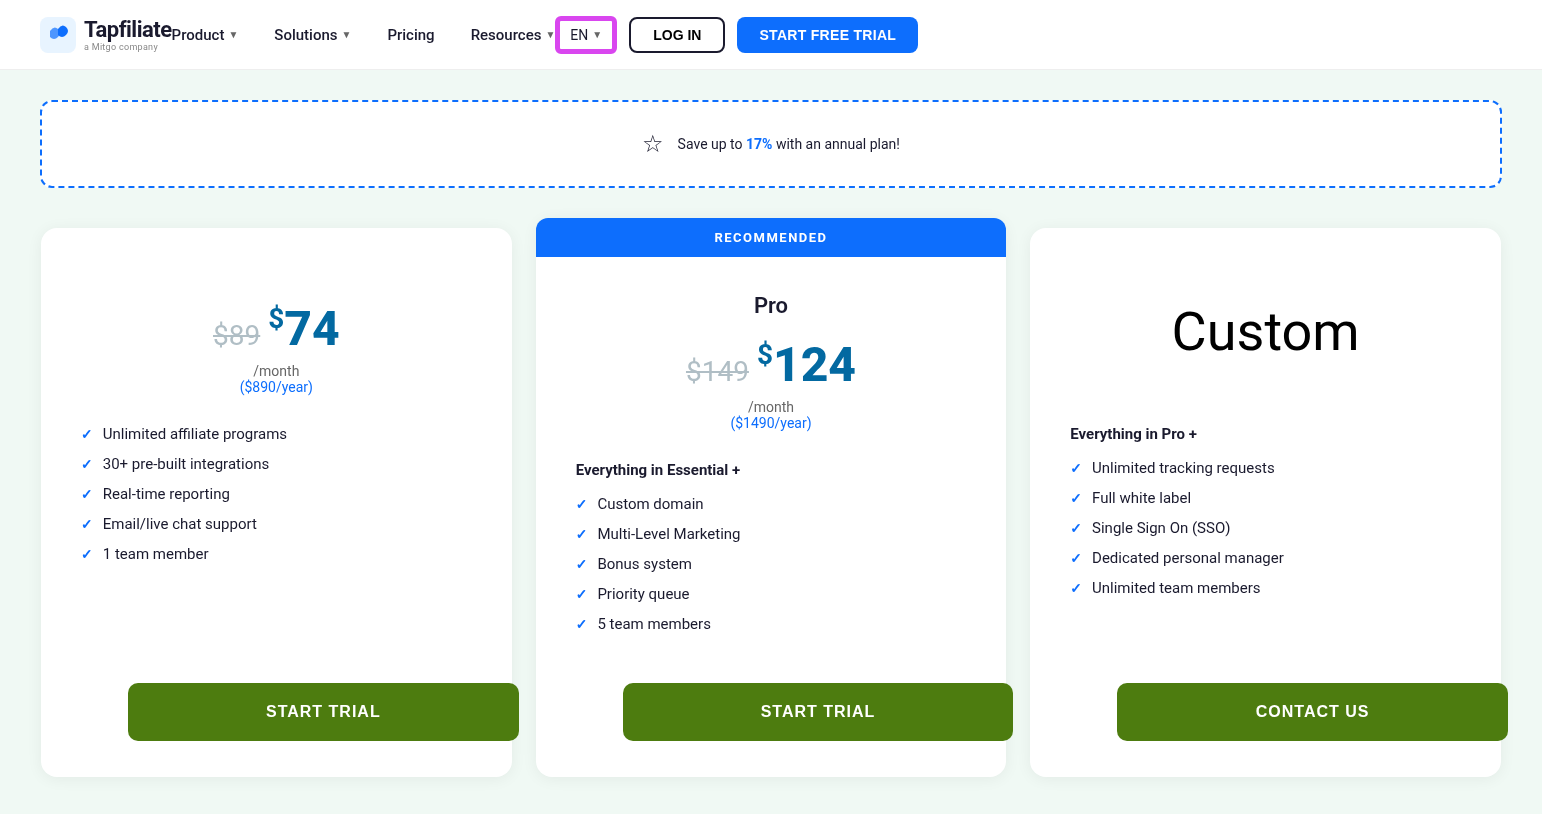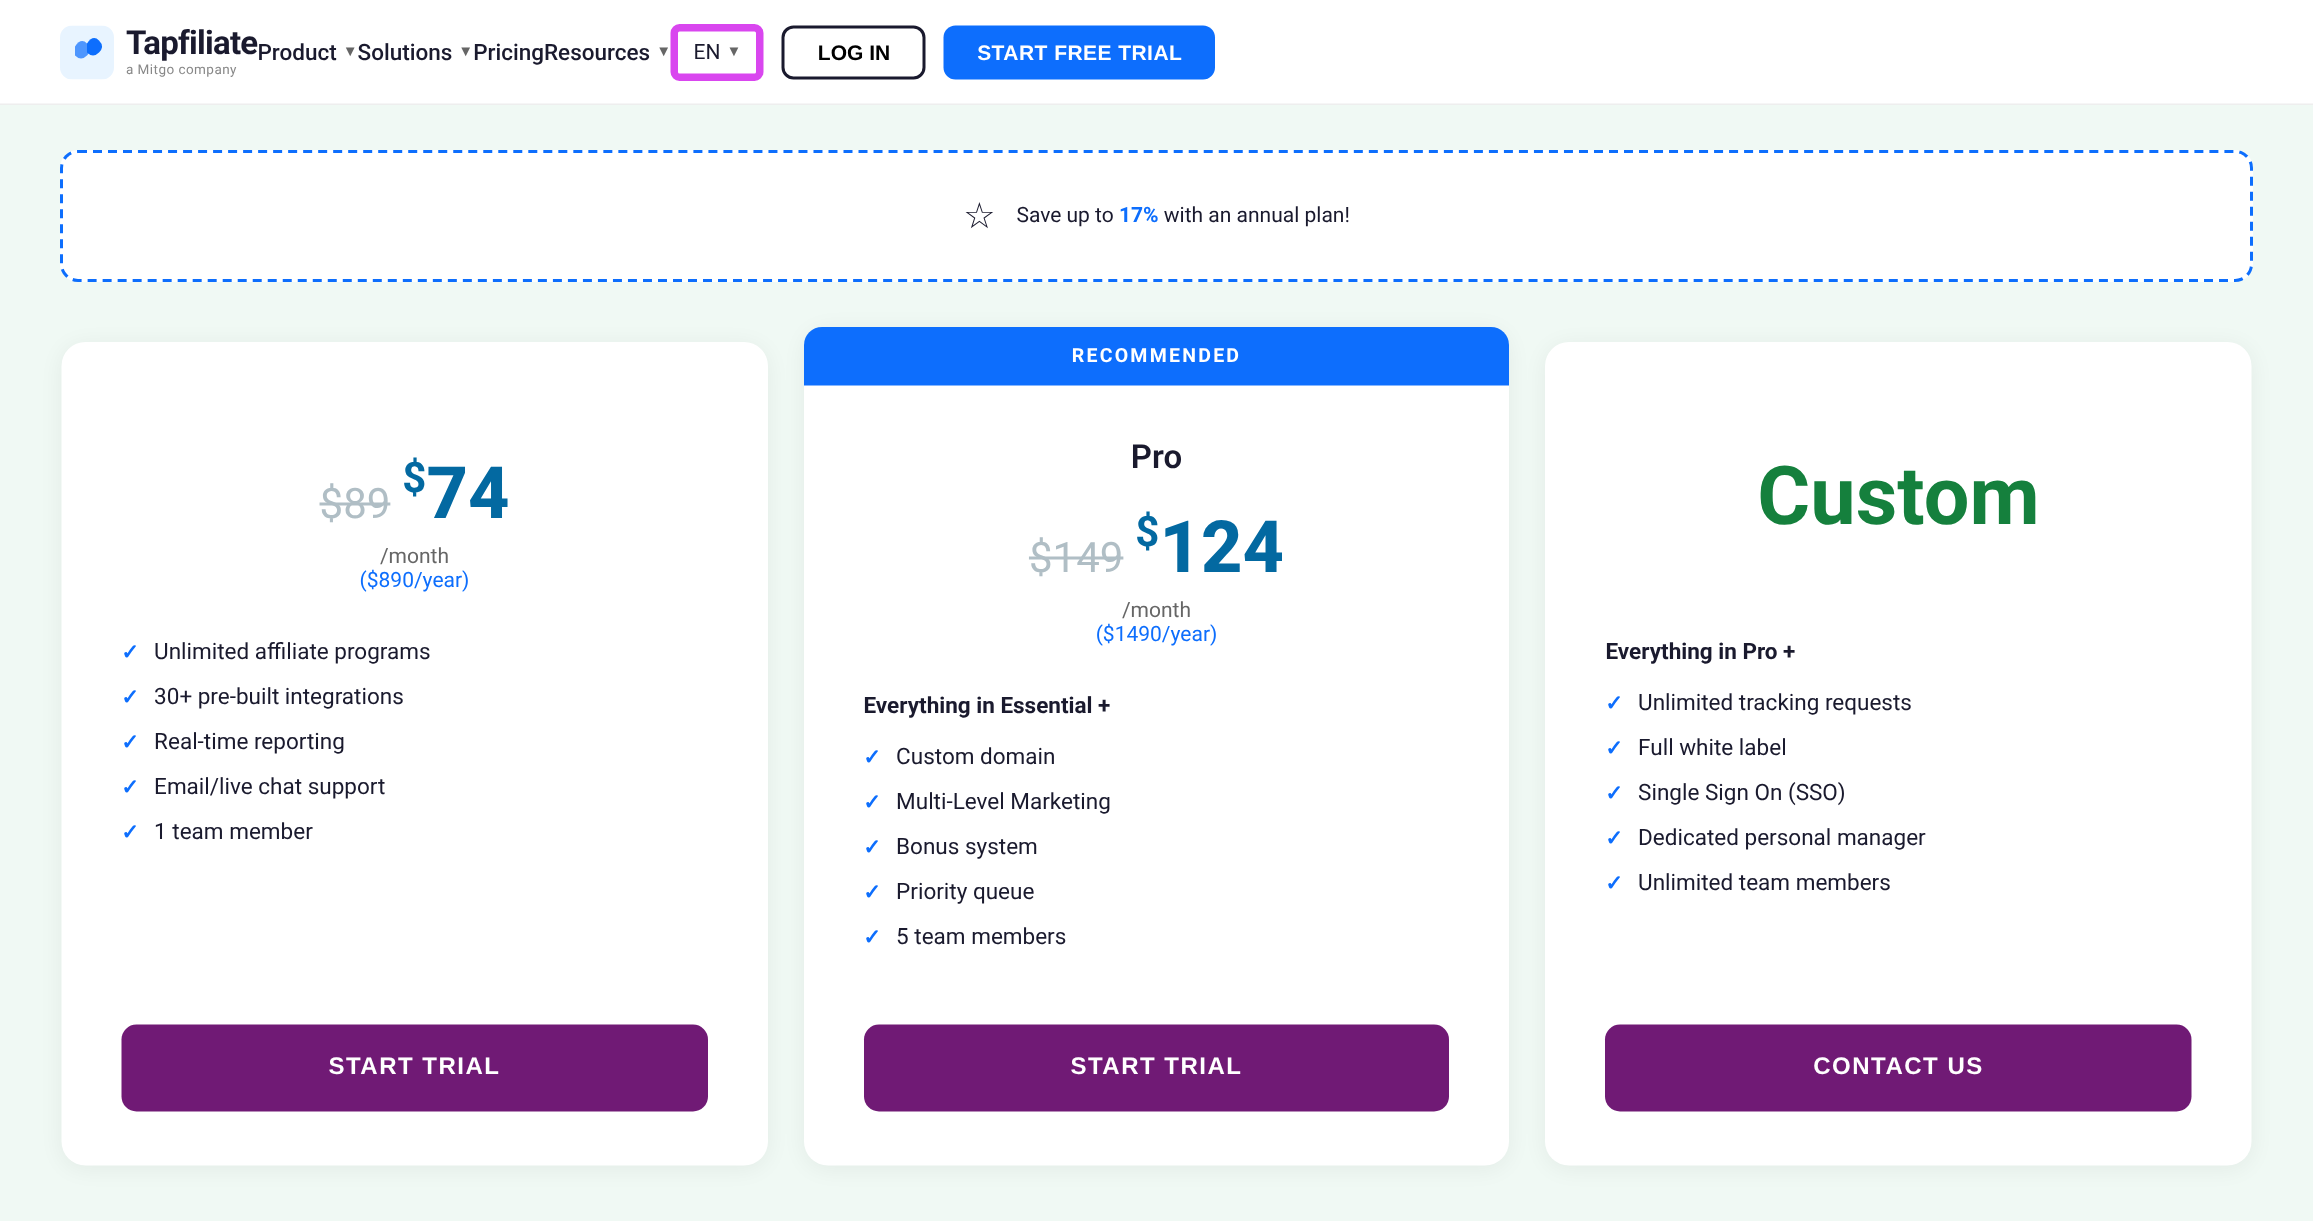--- a/index.html
+++ b/index.html
@@ -9,21 +9,21 @@
     .navbar {
       display: flex; align-items: center; justify-content: flex-start;
       padding: 0 40px; height: 70px; border-bottom: 1px solid #eee;
       background: #fff;
     }
     .navbar-logo { display: flex; align-items: center; gap: 8px; text-decoration: none; }
     .logo-icon { width: 36px; height: 36px; }
     .logo-text { display: flex; flex-direction: column; }
     .logo-name { font-size: 22px; font-weight: 700; color: #1a1a2e; letter-spacing: -0.5px; }
     .logo-sub { font-size: 9px; color: #888; letter-spacing: 0.3px; }
-    .navbar-nav { display: flex; align-items: center; }
+    .navbar-nav { display: flex; align-items: center; gap: 36px; }
     .nav-item { display: flex; align-items: center; gap: 4px; font-size: 15px; color: #1a1a2e; cursor: pointer; font-weight: 500; }
     .nav-chevron { font-size: 10px; color: #666; }
     .navbar-actions { display: flex; align-items: center; gap: 12px; }
     .lang-select { display: flex; align-items: center; gap: 4px; font-size: 14px; cursor: pointer; padding: 6px 10px; border: 5px solid #d946ef; border-radius: 6px; }
     .btn-login { padding: 8px 22px; border: 2px solid #1a1a2e; border-radius: 8px; background: #fff; font-size: 14px; font-weight: 600; cursor: pointer; }
     .btn-trial-nav { padding: 10px 22px; background: #0d6efd; color: #fff; border: none; border-radius: 8px; font-size: 14px; font-weight: 700; cursor: pointer; letter-spacing: 0.3px; }
 
     
     .main-content { background: #f0f9f4; padding: 30px 40px 60px; min-height: calc(100vh - 70px); }
 
@@ -51,32 +51,32 @@
       background: #0d6efd; color: #fff; text-align: center;
       padding: 12px; font-size: 13px; font-weight: 700; letter-spacing: 1.5px;
       border-radius: 12px 12px 0 0;
     }
     .card-body { padding: 36px 40px 30px; flex: 1; display: flex; flex-direction: column; }
     .card-title { font-size: 22px; font-weight: 600; text-align: center; margin-bottom: 18px; color: #1a1a2e; }
     .price-block { text-align: center; margin-bottom: 6px; }
     .price-original { font-size: 28px; color: #b0bec5; text-decoration: line-through; font-weight: 400; margin-right: 4px; }
     .price-current { font-size: 48px; font-weight: 800; color: #0369a1; }
     .price-current .dollar { font-size: 28px; font-weight: 700; vertical-align: super; }
-    .price-custom { font-size: 54px; font-weight: 700; color: #15803d; }
+    .price-custom { font-size: 54px; font-weight: 400; color: #000000; }
     .price-period { font-size: 14px; color: #666; text-align: center; }
     .price-annual { font-size: 14px; color: #0d6efd; text-align: center; margin-bottom: 30px; }
     .features-header { font-size: 15px; font-weight: 700; color: #1a1a2e; margin-bottom: 16px; }
     .features-list { list-style: none; display: flex; flex-direction: column; gap: 12px; flex: 1; }
     .features-list li { display: flex; align-items: center; gap: 10px; font-size: 15px; color: #1a1a2e; }
     .check-icon { color: #0d6efd; font-size: 14px; font-weight: 700; flex-shrink: 0; }
     .card-footer { padding: 20px 40px 36px; }
     .btn-cta {
-      width: 100%; padding: 20px; background: #701a75; color: #fff;
+      width: 100%; padding: 20px; background: #4d7c0f; color: #fff;
       border: none; border-radius: 10px; font-size: 16px; font-weight: 800;
-      letter-spacing: 1px; cursor: pointer; text-transform: uppercase;
+      letter-spacing: 1px; cursor: pointer; text-transform: uppercase; margin-left: 47px;
     }
     .spacer { height: 36px; }
   </style>
 </head>
 <body>
 
 <nav class="navbar">
   <a class="navbar-logo" href="#">
     <svg class="logo-icon" viewBox="0 0 36 36" fill="none" xmlns="http://www.w3.org/2000/svg">
       <rect width="36" height="36" rx="8" fill="#e8f4ff"></rect>

